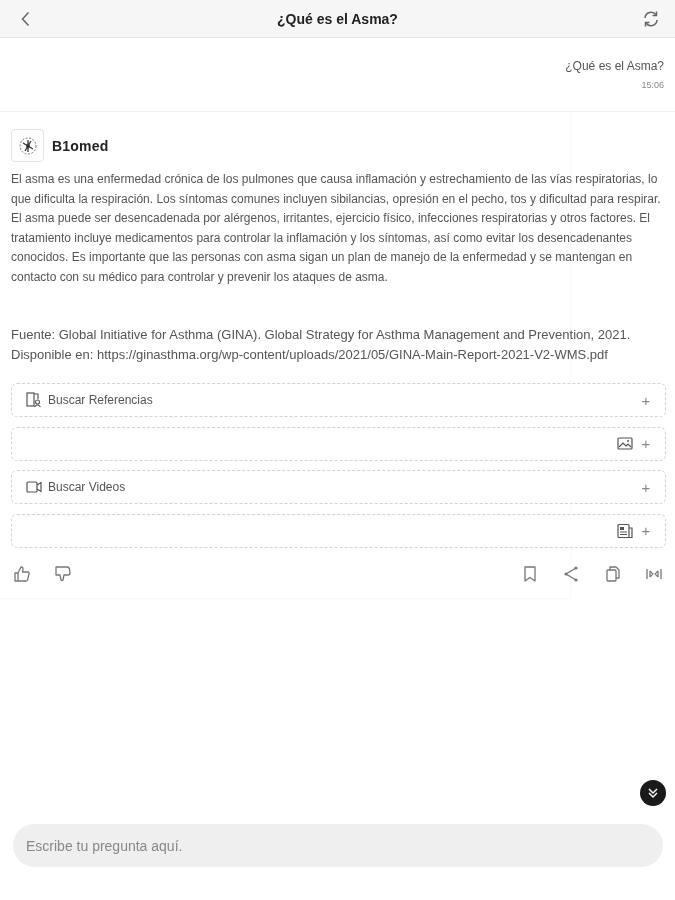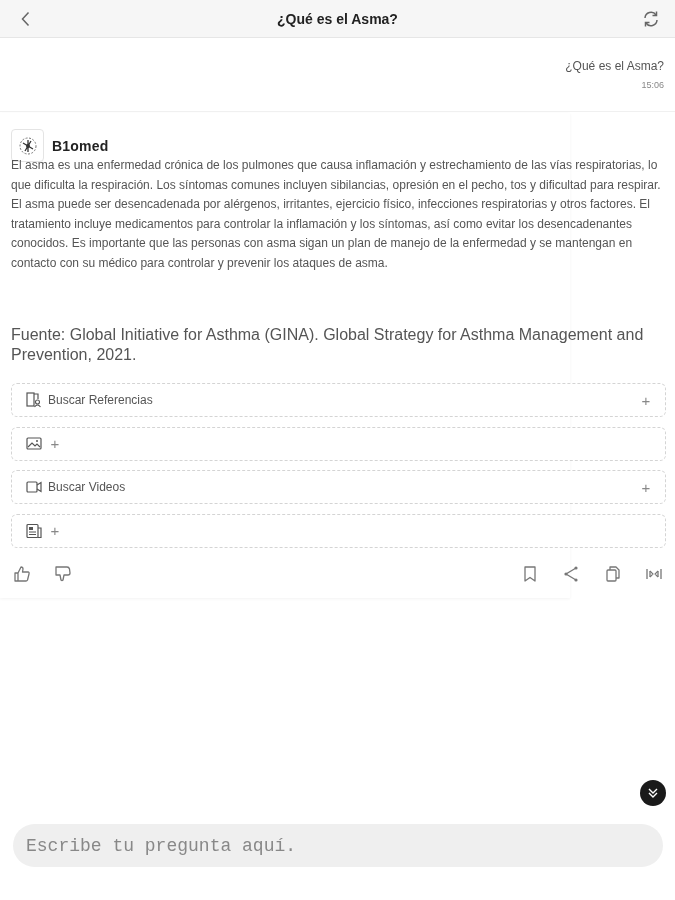--- a/index.html
+++ b/index.html
@@ -17,39 +17,39 @@
 
   .user-msg { position: absolute; top: 38px; left: 0; width: 675px; height: 74px; background: #fff; border-bottom: 1px solid #f0f0f0; }
   .user-msg .q { position: absolute; right: 11px; top: 21px; font-size: 12px; color: #555; }
   .user-msg .time { position: absolute; right: 11px; top: 42px; font-size: 9px; color: #888; }
 
   .bot-card { position: absolute; top: 113px; left: 0; width: 570px; height: 485px; background: #fff; box-shadow: 0 1px 3px rgba(0,0,0,0.05); }
   .bot-header { position: absolute; left: 11px; top: 16px; display: flex; align-items: center; }
   .logo { width: 33px; height: 33px; border: 1px solid #e4e4e4; border-radius: 4px; display: flex; align-items: center; justify-content: center; }
   .bot-name { margin-left: 8px; font-size: 14px; font-weight: bold; color: #222; letter-spacing: 0.2px; }
 
-  .answer { position: absolute; left: 11px; top: 43px; width: 655px; font-size: 12px; line-height: 19.5px; color: #555; }
-  .source { position: absolute; left: 11px; top: 212px; width: 655px; font-size: 16px; line-height: 19.5px; color: #555; }
+  .answer { position: absolute; left: 11px; top: 57px; width: 655px; font-size: 12px; line-height: 19.5px; color: #555; }
+  .source { position: absolute; left: 11px; top: 212px; width: 655px; font-size: 13px; line-height: 19.5px; color: #555; }
 
   .searches { position: absolute; left: 11px; top: 270px; width: 655px; }
   .search-item {
     height: 34px; border: 1px dashed #d4d4d4; border-radius: 6px; margin-bottom: 9.5px;
-    display: flex; align-items: center; padding: 0 12px 0 13px; cursor: pointer; background: #fff;
+    display: flex; align-items: center; padding: 0 12px 0 13px; cursor: pointer; background: #fff; justify-content: flex-end;
   }
   .search-item .ic { width: 18px; height: 18px; margin-right: 5px; display: flex; align-items: center; }
   .search-item .lbl { font-size: 12px; color: #555; flex: 1; }
   .search-item .plus { font-size: 15px; color: #888; width: 14px; text-align: center; }
 
   .actions { position: absolute; left: 0; top: 448px; width: 675px; height: 26px; }
   .act { position: absolute; top: 2px; width: 22px; height: 22px; cursor: pointer; display: flex; align-items: center; justify-content: center; }
 
   .scroll-down { position: absolute; left: 640px; top: 780px; width: 26px; height: 26px; border-radius: 50%; background: #1a1a1a; display: flex; align-items: center; justify-content: center; cursor: pointer; }
 
   .composer { position: absolute; left: 13px; top: 824px; width: 650px; height: 43px; background: #efefef; border-radius: 22px; display: flex; align-items: center; padding-left: 13px; }
-  .composer input { border: none; outline: none; background: transparent; font-family: Liberation Mono, monospace; font-size: 18px; color: #333; width: 100%; }
+  .composer input { border: none; outline: none; background: transparent; font-family: Liberation Sans, sans-serif; font-size: 14px; color: #333; width: 100%; }
   .composer input::placeholder { color: #888; }
 </style>
 </head>
 <body>
 
 <div class="topbar">
   <span class="back">
     <svg width="20" height="20" viewBox="0 0 20 20">
         <path d="M12.5 3.5 L6.5 10 L12.5 16.5" fill="none" stroke="#666" stroke-width="1.5"></path>
       </svg>
@@ -79,20 +79,21 @@
         <circle cx="11" cy="11" r="2" fill="#333"></circle>
       </svg>
     </div>
     <span class="bot-name">B1omed</span>
   </div>
 
   <p class="answer">El asma es una enfermedad crónica de los pulmones que causa inflamación y estrechamiento de las vías respiratorias, lo que dificulta la respiración. Los síntomas comunes incluyen sibilancias, opresión en el pecho, tos y dificultad para respirar. El asma puede ser desencadenada por alérgenos, irritantes, ejercicio físico, infecciones respiratorias y otros factores. El tratamiento incluye medicamentos para controlar la inflamación y los síntomas, así como evitar los desencadenantes conocidos. Es importante que las personas con asma sigan un plan de manejo de la enfermedad y se mantengan en contacto con su médico para controlar y prevenir los ataques de asma.</p>
 
   <div class="source">
     <div>Fuente: Global Initiative for Asthma (GINA). Global Strategy for Asthma Management and Prevention, 2021.</div>
+    <div>Disponible en: https://ginasthma.org/wp-content/uploads/2021/05/GINA-Main-Report-2021-V2-WMS.pdf</div>
   </div>
 
   <div class="searches">
     <div class="search-item">
       <span class="ic">
         <svg width="18" height="18" viewBox="0 0 18 18">
             <rect x="2" y="2" width="7" height="13" fill="none" stroke="#555" stroke-width="1.2"></rect>
             <path d="M9 3 L13 3 L13 8" fill="none" stroke="#555" stroke-width="1.2"></path>
             <circle cx="12.5" cy="11" r="2" fill="none" stroke="#555" stroke-width="1.1"></circle>
             <path d="M9.5 16 Q12.5 12 15.5 16" fill="none" stroke="#555" stroke-width="1.1"></path>

